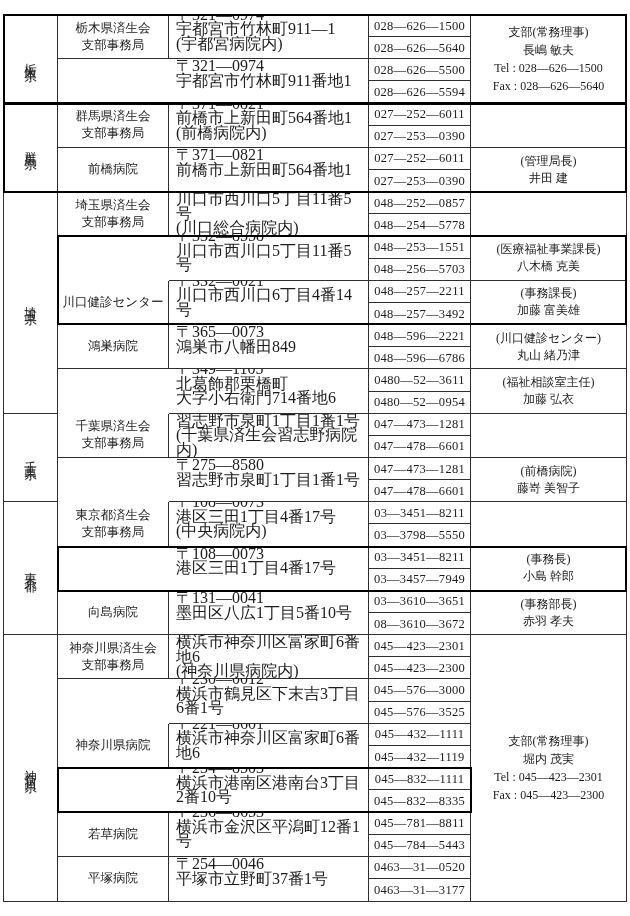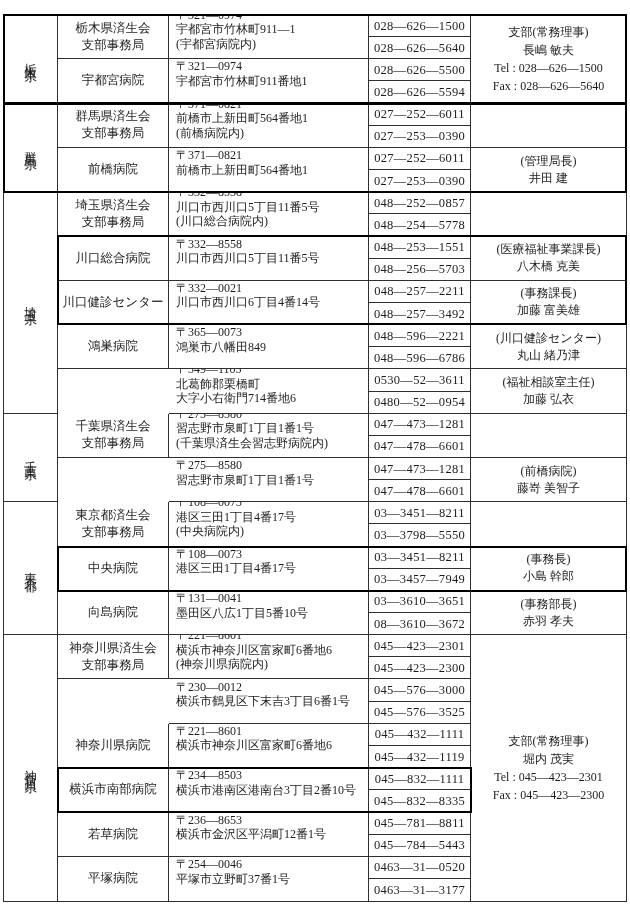--- a/index.html
+++ b/index.html
@@ -23,21 +23,21 @@
   }
   .br{border-right:1px solid #2e2e2e;}
   .bb{border-bottom:1px solid #2e2e2e;}
   .pref{
     writing-mode:vertical-rl;text-orientation:upright;
     font-size:12.5px;letter-spacing:4px;
   }
   .name{font-size:12.5px;line-height:17px;}
   .addr{
     justify-content:flex-start;text-align:left;padding:2px 4px 16px 7px;
-    font-size:12px;line-height:14.5px;
+    font-size:16px;line-height:14.5px;
   }
   .ph{font-size:12.5px;letter-spacing:.3px;}
   .contact{font-size:12px;line-height:17px;}
   .support{font-size:12px;line-height:18px;}
   .obox{
     position:absolute;border:2px solid #000;box-sizing:border-box;
     pointer-events:none;background:transparent;
   }
 </style>
 </head>
@@ -53,21 +53,20 @@
   <div class="cell pref br" style="grid-area:29/1/41/2">神奈川県</div>
 
   <div class="cell name br bb" style="grid-area:1/2/3/3">栃木県済生会
 支部事務局</div>
   <div class="cell addr br bb" style="grid-area:1/3/3/4">〒321—0974
 宇都宮市竹林町911—1
 (宇都宮病院内)</div>
   <div class="cell ph br bb" style="grid-area:1/4/2/5">028—626—1500</div>
   <div class="cell ph br bb" style="grid-area:2/4/3/5">028—626—5640</div>
 
-  <div class="cell name br bb" style="grid-area:3/2/5/3">宇都宮病院</div>
   <div class="cell addr br bb" style="grid-area:3/3/5/4">〒321—0974
 宇都宮市竹林町911番地1</div>
   <div class="cell ph br bb" style="grid-area:3/4/4/5">028—626—5500</div>
   <div class="cell ph br bb" style="grid-area:4/4/5/5">028—626—5594</div>
 
   <div class="cell support bb" style="grid-area:1/5/5/6">支部(常務理事)
 長嶋 敏夫
 Tel : 028—626—1500
 Fax : 028—626—5640</div>
 
@@ -90,21 +89,20 @@
 
   <div class="cell name br bb" style="grid-area:9/2/11/3">埼玉県済生会
 支部事務局</div>
   <div class="cell addr br bb" style="grid-area:9/3/11/4">〒332—8558
 川口市西川口5丁目11番5号
 (川口総合病院内)</div>
   <div class="cell ph br bb" style="grid-area:9/4/10/5">048—252—0857</div>
   <div class="cell ph br bb" style="grid-area:10/4/11/5">048—254—5778</div>
   <div class="cell contact bb" style="grid-area:9/5/11/6"></div>
 
-  <div class="cell name br bb" style="grid-area:11/2/13/3">川口総合病院</div>
   <div class="cell addr br bb" style="grid-area:11/3/13/4">〒332—8558
 川口市西川口5丁目11番5号</div>
   <div class="cell ph br bb" style="grid-area:11/4/12/5">048—253—1551</div>
   <div class="cell ph br bb" style="grid-area:12/4/13/5">048—256—5703</div>
   <div class="cell contact bb" style="grid-area:11/5/13/6">(医療福祉事業課長)
 八木橋 克美</div>
 
   <div class="cell name br bb" style="grid-area:13/2/15/3">川口健診センター</div>
   <div class="cell addr br bb" style="grid-area:13/3/15/4">〒332—0021
 川口市西川口6丁目4番14号</div>
@@ -117,21 +115,21 @@
   <div class="cell addr br bb" style="grid-area:15/3/17/4">〒365—0073
 鴻巣市八幡田849</div>
   <div class="cell ph br bb" style="grid-area:15/4/16/5">048—596—2221</div>
   <div class="cell ph br bb" style="grid-area:16/4/17/5">048—596—6786</div>
   <div class="cell contact bb" style="grid-area:15/5/17/6">(川口健診センター)
 丸山 緒乃津</div>
 
   <div class="cell addr br bb" style="grid-area:17/3/19/4">〒349—1105
 北葛飾郡栗橋町
 大字小右衛門714番地6</div>
-  <div class="cell ph br bb" style="grid-area:17/4/18/5">0530—52—3611</div>
+  <div class="cell ph br bb" style="grid-area:17/4/18/5">0480—52—3611</div>
   <div class="cell ph br bb" style="grid-area:18/4/19/5">0480—52—0954</div>
   <div class="cell contact bb" style="grid-area:17/5/19/6">(福祉相談室主任)
 加藤 弘衣</div>
 
   <div class="cell name br bb" style="grid-area:19/2/21/3">千葉県済生会
 支部事務局</div>
   <div class="cell addr br bb" style="grid-area:19/3/21/4">〒275—8580
 習志野市泉町1丁目1番1号
 (千葉県済生会習志野病院内)</div>
   <div class="cell ph br bb" style="grid-area:19/4/20/5">047—473—1281</div>
@@ -147,21 +145,20 @@
 
   <div class="cell name br bb" style="grid-area:23/2/25/3">東京都済生会
 支部事務局</div>
   <div class="cell addr br bb" style="grid-area:23/3/25/4">〒108—0073
 港区三田1丁目4番17号
 (中央病院内)</div>
   <div class="cell ph br bb" style="grid-area:23/4/24/5">03—3451—8211</div>
   <div class="cell ph br bb" style="grid-area:24/4/25/5">03—3798—5550</div>
   <div class="cell contact bb" style="grid-area:23/5/25/6"></div>
 
-  <div class="cell name br bb" style="grid-area:25/2/27/3">中央病院</div>
   <div class="cell addr br bb" style="grid-area:25/3/27/4">〒108—0073
 港区三田1丁目4番17号</div>
   <div class="cell ph br bb" style="grid-area:25/4/26/5">03—3451—8211</div>
   <div class="cell ph br bb" style="grid-area:26/4/27/5">03—3457—7949</div>
   <div class="cell contact bb" style="grid-area:25/5/27/6">(事務長)
 小島 幹郎</div>
 
   <div class="cell name br bb" style="grid-area:27/2/29/3">向島病院</div>
   <div class="cell addr br bb" style="grid-area:27/3/29/4">〒131—0041
 墨田区八広1丁目5番10号</div>
@@ -182,21 +179,20 @@
 横浜市鶴見区下末吉3丁目6番1号</div>
   <div class="cell ph br bb" style="grid-area:31/4/32/5">045—576—3000</div>
   <div class="cell ph br bb" style="grid-area:32/4/33/5">045—576—3525</div>
 
   <div class="cell name br bb" style="grid-area:33/2/35/3">神奈川県病院</div>
   <div class="cell addr br bb" style="grid-area:33/3/35/4">〒221—8601
 横浜市神奈川区富家町6番地6</div>
   <div class="cell ph br bb" style="grid-area:33/4/34/5">045—432—1111</div>
   <div class="cell ph br bb" style="grid-area:34/4/35/5">045—432—1119</div>
 
-  <div class="cell name br bb" style="grid-area:35/2/37/3">横浜市南部病院</div>
   <div class="cell addr br bb" style="grid-area:35/3/37/4">〒234—8503
 横浜市港南区港南台3丁目2番10号</div>
   <div class="cell ph br bb" style="grid-area:35/4/36/5">045—832—1111</div>
   <div class="cell ph br bb" style="grid-area:36/4/37/5">045—832—8335</div>
 
   <div class="cell name br bb" style="grid-area:37/2/39/3">若草病院</div>
   <div class="cell addr br bb" style="grid-area:37/3/39/4">〒236—8653
 横浜市金沢区平潟町12番1号</div>
   <div class="cell ph br bb" style="grid-area:37/4/38/5">045—781—8811</div>
   <div class="cell ph br bb" style="grid-area:38/4/39/5">045—784—5443</div>

